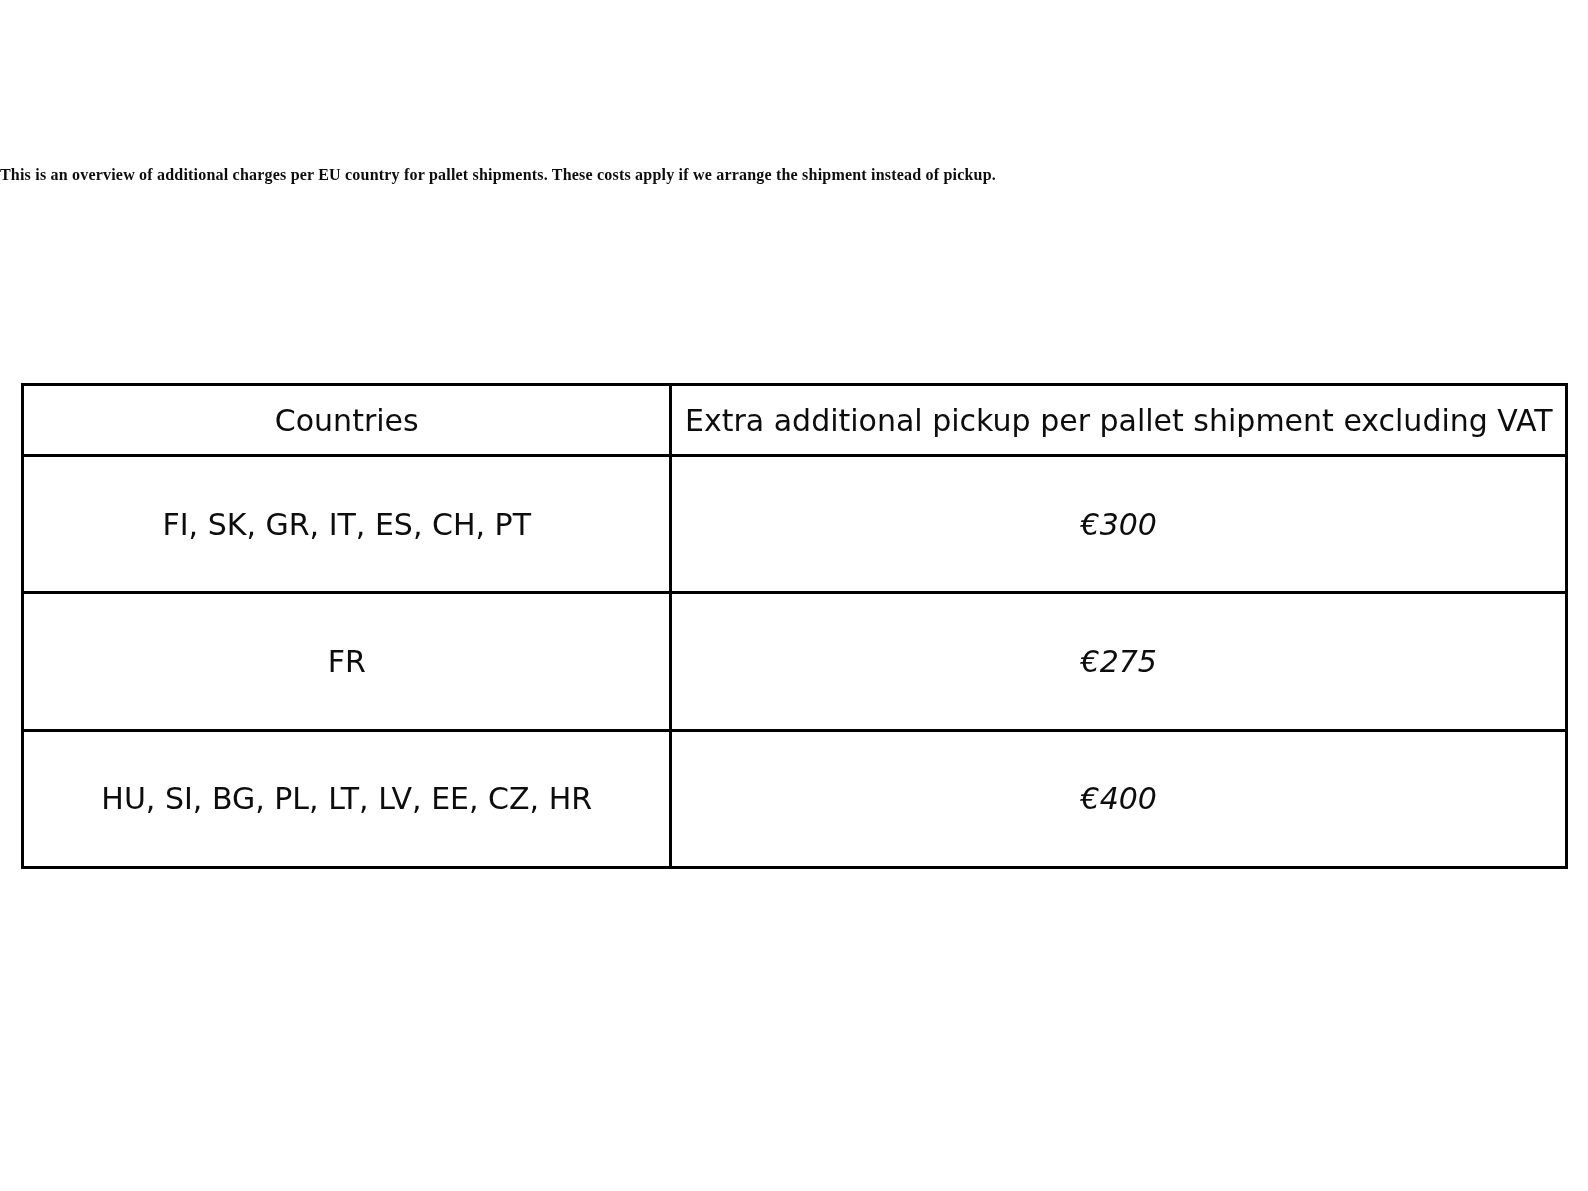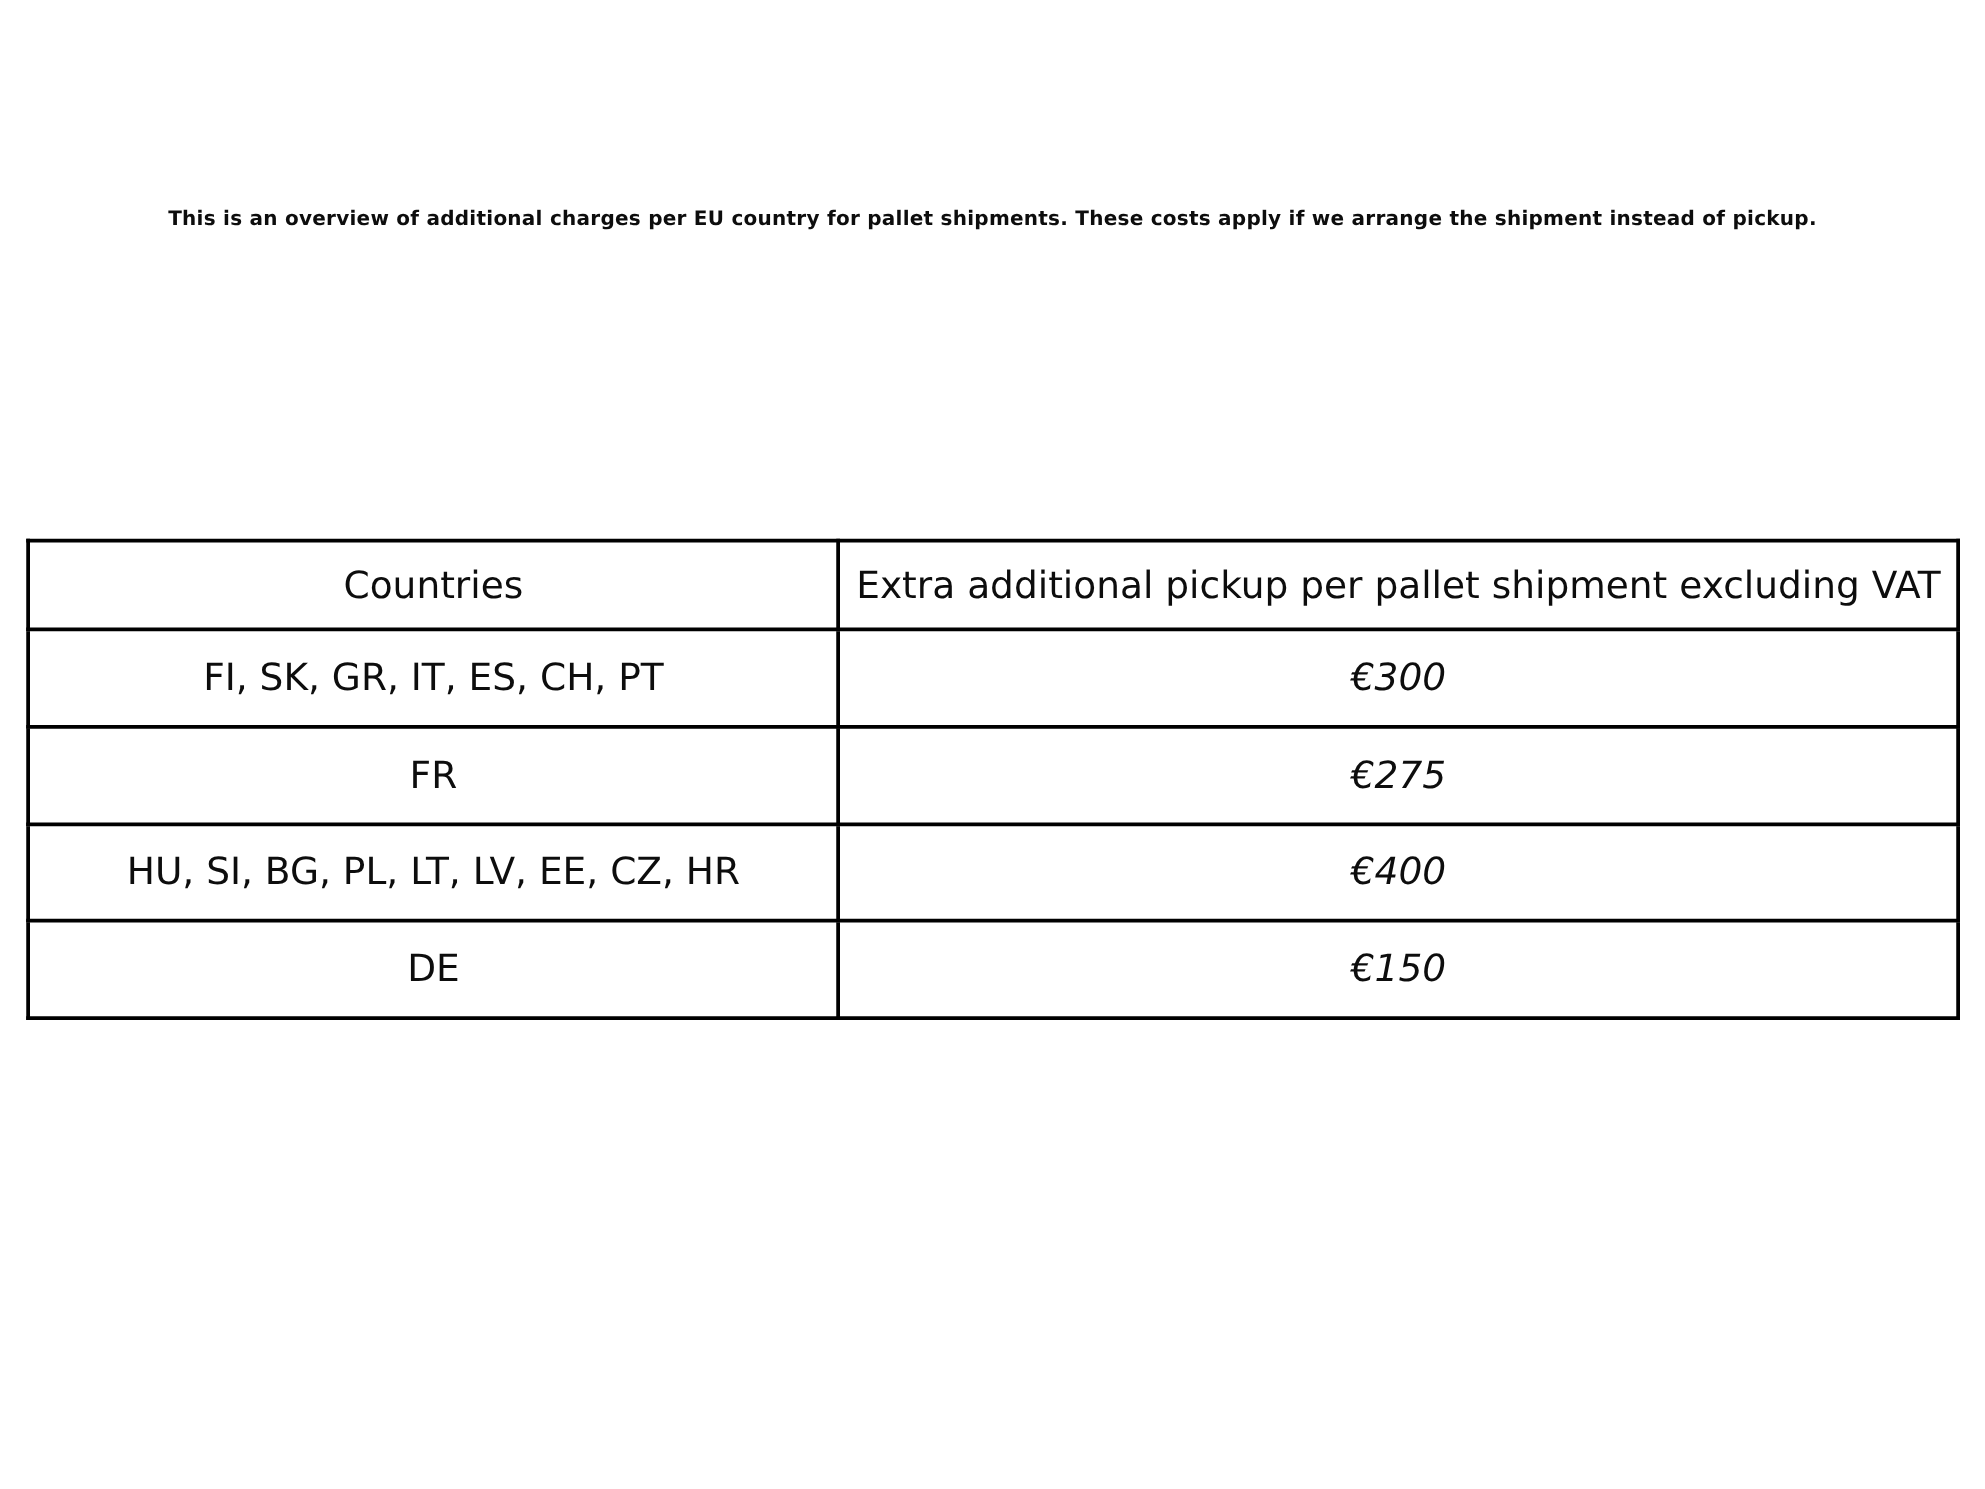--- a/index.html
+++ b/index.html
@@ -14,37 +14,36 @@
     background: #ffffff;
     font-family: "DejaVu Sans", sans-serif;
     color: #0d0d0d;
     overflow: hidden;
   }
   .caption {
     position: absolute;
     top: 165px;
     left: 0;
     width: 100%;
-    text-align: center;
     font-size: 16px;
     font-weight: bold;
     line-height: 1.2;
     color: #0d0d0d;
     letter-spacing: 0.2px;
+    font-family: Liberation Serif, serif;
   }
   table.charges {
     position: absolute;
     left: 21px;
     top: 383px;
     width: 1547px;
-    height: 385px;
+    height: 486px;
     border-collapse: collapse;
     table-layout: fixed;
     background: #ffffff;
-    margin-top: 48px;
   }
   table.charges th,
   table.charges td {
     border: 3px solid #000000;
     font-size: 30px;
     font-weight: normal;
     color: #0d0d0d;
     vertical-align: middle;
     white-space: nowrap;
     overflow: hidden;
@@ -99,21 +98,17 @@
     <td class="countries">FR</td>
     <td class="cost">€275</td>
   </tr>
 
 
   <tr>
     <td class="countries">HU, SI, BG, PL, LT, LV, EE, CZ, HR</td>
     <td class="cost">€400</td>
   </tr>
 
-  <tr>
-    <td class="countries">DE</td>
-    <td class="cost">€150</td>
-  </tr>
 
 </tbody>
   </table>
 
 </div>
 
 </body></html>

